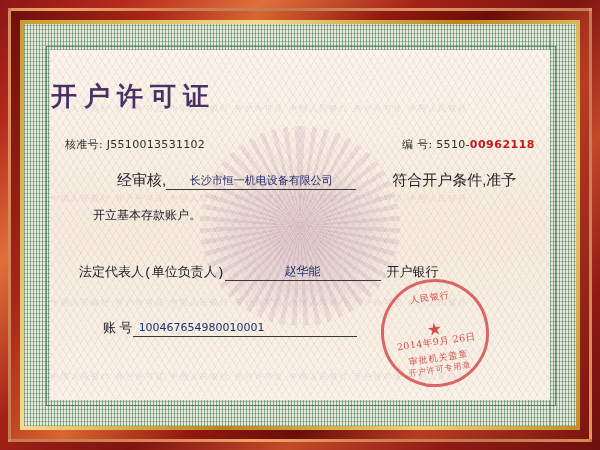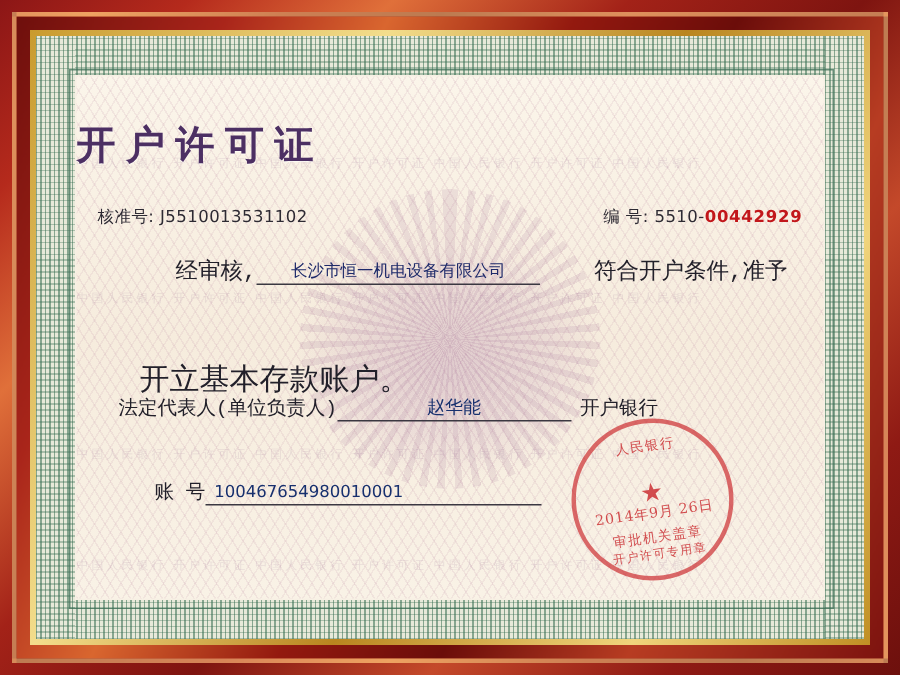--- a/index.html
+++ b/index.html
@@ -165,40 +165,39 @@
   .para1 {
     position: absolute;
     left: 42px; right: 24px;
     top: 120px;
     font-size: 15px;
     color: #22202a;
     display: flex;
     align-items: flex-end;
     white-space: nowrap;
   }
-  .lbl { font-family: Liberation Mono, monospace; padding-left: 24px; }
+  .lbl { font-family: Liberation Sans, sans-serif; padding-left: 24px; }
   .fill {
     display: inline-block;
     border-bottom: 1px solid #3a3741;
     text-align: center;
     font-size: 11px;
     color: #1e2a6a;
     padding: 0 4px 2px 4px;
     line-height: 1.1;
   }
   .fill-company { width: 182px; }
 
   .para2 {
     position: absolute;
     left: 42px;
     top: 156px;
-    font-size: 20px;
+    font-size: 12px;
     color: #22202a;
     font-family: Liberation Serif, serif;
-    margin-top: 32px;
   }
 
   .row-rep {
     position: absolute;
     left: 28px; right: 16px;
     top: 212px;
     display: flex;
     align-items: flex-end;
     font-size: 13px;
     color: #22202a;
@@ -326,21 +325,21 @@
 
       <div class="title">开户许可证</div>
 
       <div class="row-codes">
         <div class="code-left">
           <span>核准号:</span>
           <span>J5510013531102</span>
         </div>
         <div class="code-right">
           <span>编 号:</span>
-          <span>5510-</span><span class="code-red">00442929</span>
+          <span>5510-</span><span class="code-red">00962118</span>
         </div>
       </div>
 
       <div class="para1">
         <span class="lbl">经审核,</span>
         <span class="fill fill-company">长沙市恒一机电设备有限公司</span>
         <span class="lbl" style="margin-left:12px;">符合开户条件,准予</span>
       </div>
 
       <div class="para2">开立基本存款账户。</div>

